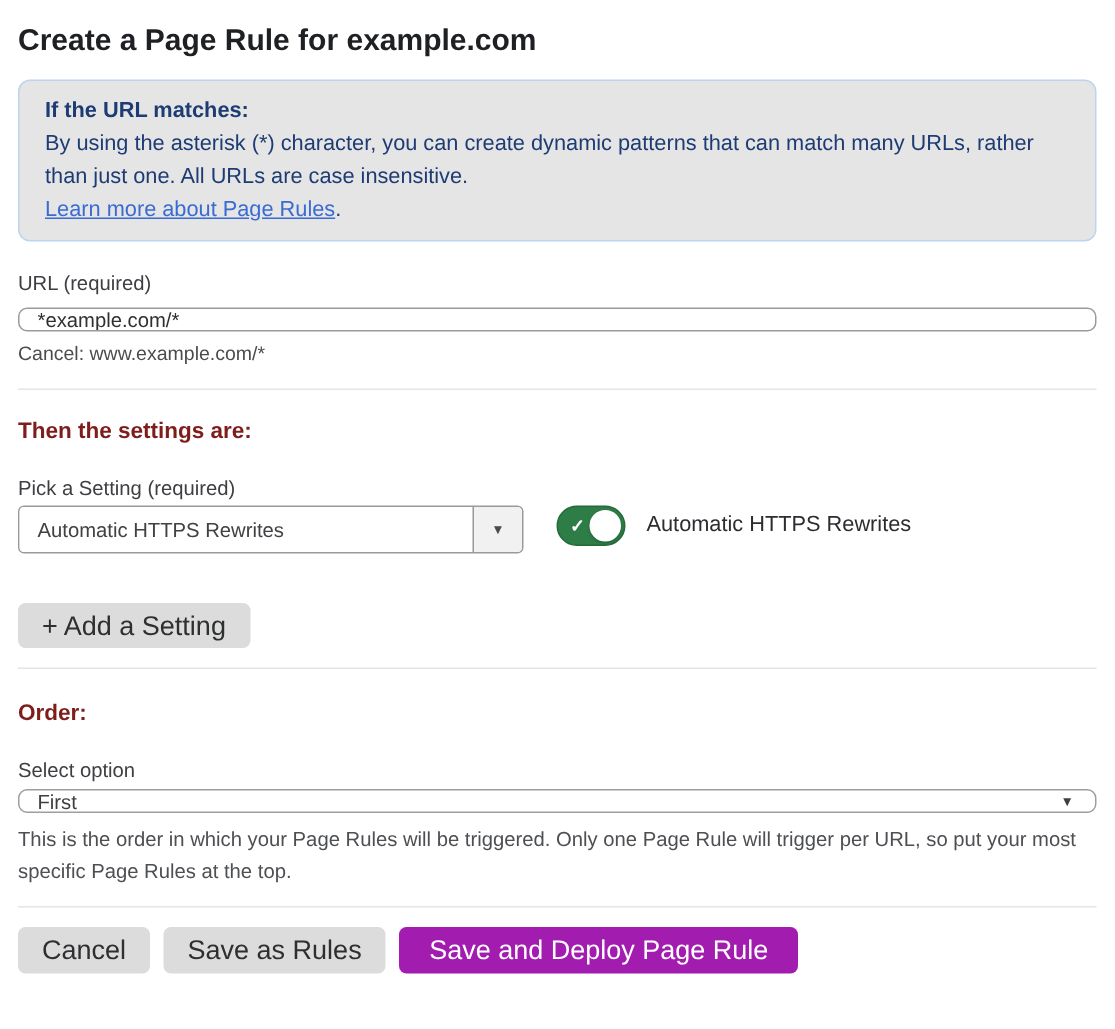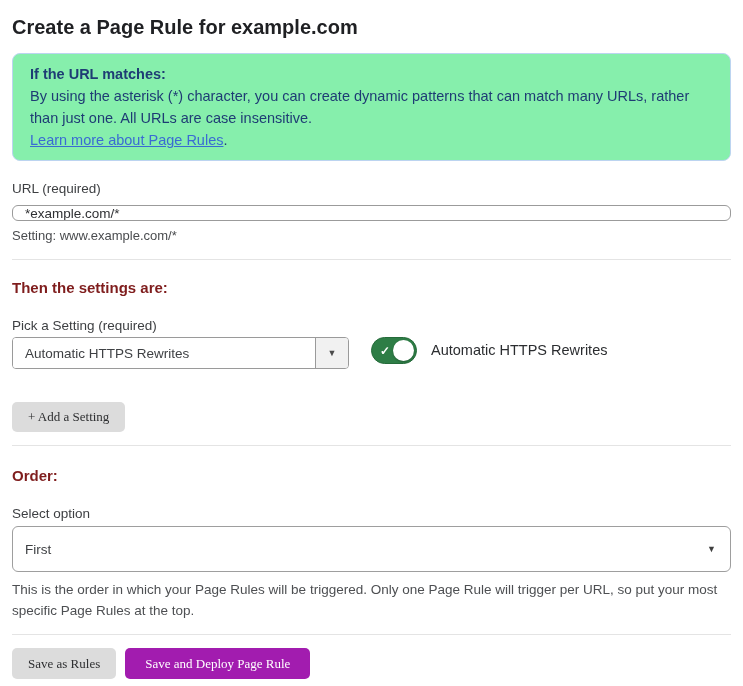--- a/index.html
+++ b/index.html
@@ -8,21 +8,21 @@
     width: 743px; height: 686px; overflow: hidden;
     padding: 14px 12px 0;
     font-family: "Liberation Sans", sans-serif;
     color: #202124;
   }
   .page-title {
     font-size: 20px; line-height: 26px; font-weight: 700; color: #1f2023;
   }
   .info-banner {
     margin-top: 13px;
-    background: #86efac;
+    background: #e5e5e5;
     border: 1px solid #bcd4f0;
     border-radius: 8px;
     padding: 9px 17px 9px 17px;
     font-size: 14.5px; line-height: 22px;
     color: #1e3c74;
   }
   .info-banner .banner-heading { font-weight: 700; }
   .info-banner a {
     color: #3a6bd3; text-decoration: underline; cursor: pointer;
   }
@@ -82,26 +82,26 @@
     position: absolute; right: 2px; top: 2px;
     width: 21px; height: 21px; border-radius: 50%;
     background: #ffffff; box-shadow: 0 1px 2px rgba(0,0,0,0.25);
   }
   .toggle-label {
     margin-left: 14px; font-size: 14.5px; color: #2b2d30; line-height: 27px;
   }
   .btn {
     display: inline-flex; align-items: center; justify-content: center;
     height: 31px; border: none; border-radius: 5px;
-    font-family: Liberation Serif, serif; font-size: 13px;
+    font-family: Liberation Sans, sans-serif; font-size: 18px;
     color: #2e2f31; background: #dcdcdc; cursor: pointer; padding: 0 16px;
   }
   .add-setting-btn { margin-top: 33px; height: 30px; }
   .order-select {
-    margin-top: 4px; position: relative; width: 100%; height: 46px;
+    margin-top: 4px; position: relative; width: 100%; height: 16px;
     border: 1px solid #9e9e9e; border-radius: 6px; background: #fff;
     display: flex; align-items: center; padding: 0 30px 0 12px;
     font-size: 13.5px; color: #3d3f42; cursor: pointer;
   }
   .order-select .chevron-icon {
     position: absolute; right: 14px; top: 50%; transform: translateY(-50%);
     font-size: 9px; color: #3f3f3f;
   }
   .order-helper {
     margin-top: 7px; font-size: 13.5px; line-height: 21px; color: #4d4f52;
@@ -122,21 +122,21 @@
 <h1 class="page-title">Create a Page Rule for example.com</h1>
 
 <div class="info-banner">
   <div class="banner-heading">If the URL matches:</div>
   <div class="banner-body">By using the asterisk (*) character, you can create dynamic patterns that can match many URLs, rather than just one. All URLs are case insensitive.</div>
   <div class="banner-link-line"><a>Learn more about Page Rules</a><span>.</span></div>
 </div>
 
 <div class="field-label">URL (required)</div>
 <input class="url-input" type="text" value="*example.com/*" style="">
-<div class="helper-text">Setting: www.example.com/*</div>
+<div class="helper-text">Cancel: www.example.com/*</div>
 
 <hr class="divider divider-1">
 
 <div class="section-heading">Then the settings are:</div>
 <div class="field-label">Pick a Setting (required)</div>
 
 <div class="setting-row">
   <div class="setting-select-group">
     <div class="setting-select-value">Automatic HTTPS Rewrites</div>
     <div class="setting-select-arrow">▼</div>
@@ -160,18 +160,19 @@
 <div class="order-select">
   <span>First</span>
   <span class="chevron-icon">▼</span>
 </div>
 
 <div class="order-helper">This is the order in which your Page Rules will be triggered. Only one Page Rule will trigger per URL, so put your most specific Page Rules at the top.</div>
 
 <hr class="divider divider-3">
 
 <div class="footer">
+  <button class="btn">Cancel</button>
   <button class="btn">Save as Rules</button>
   <button class="btn btn-primary">Save and Deploy Page Rule</button>
 </div>
 
 
 
 
 </body></html>

